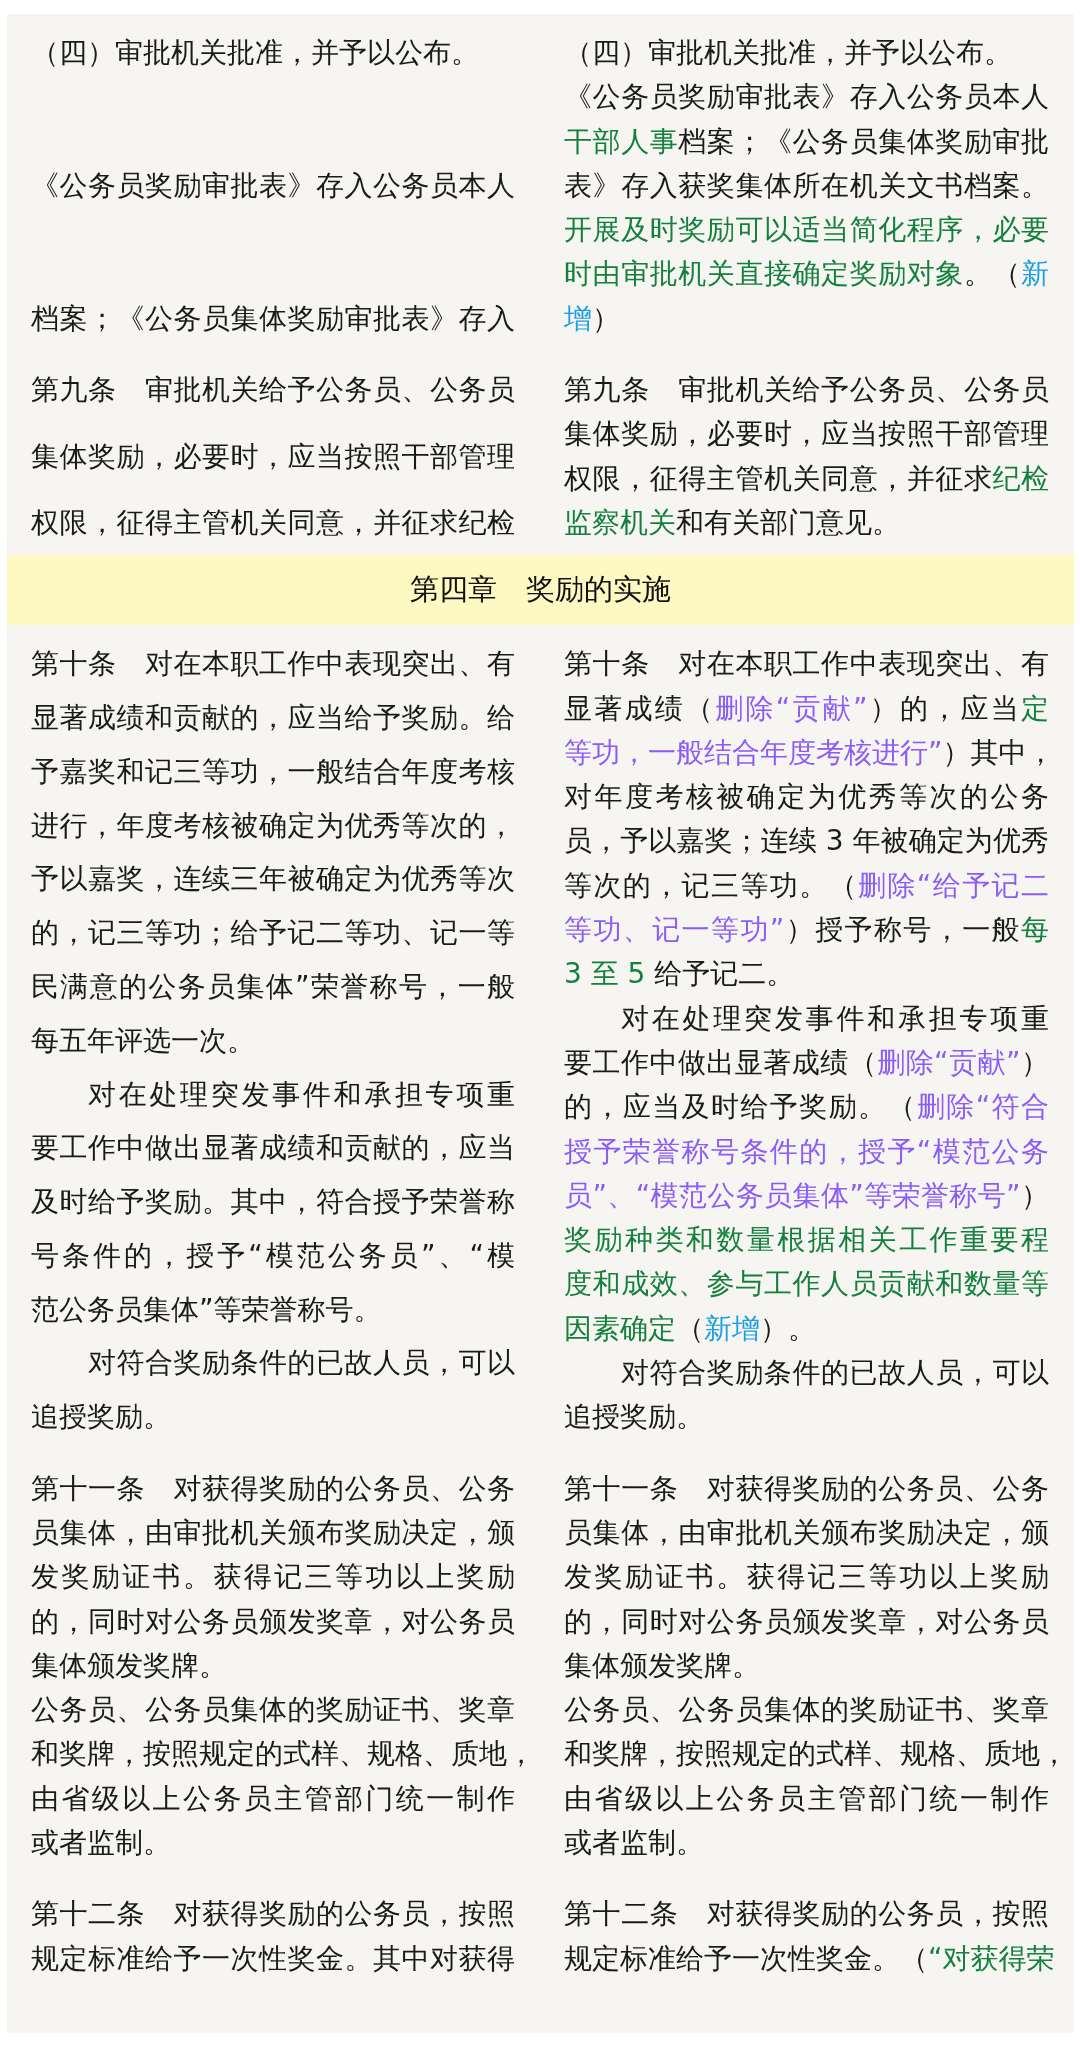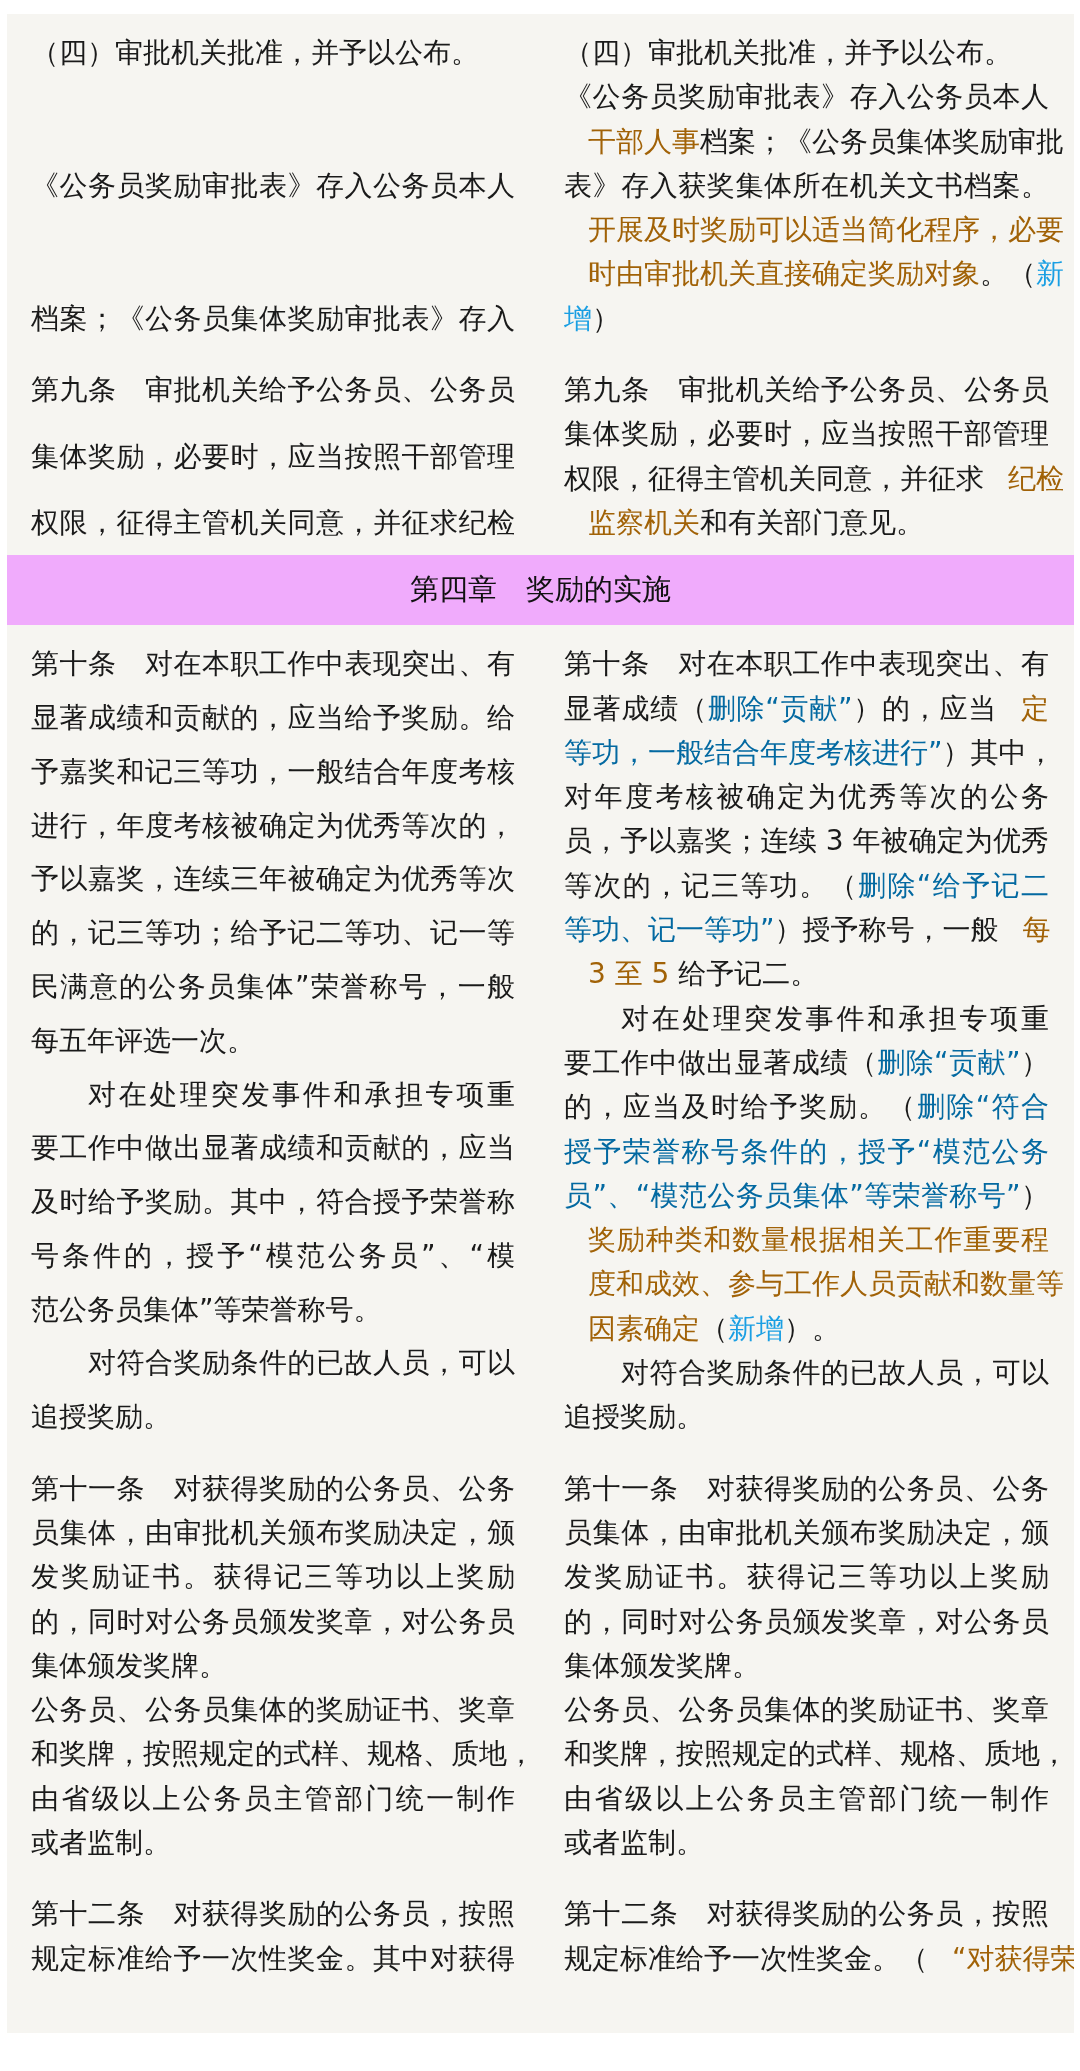--- a/index.html
+++ b/index.html
@@ -18,25 +18,25 @@
     padding: 17px 25px 10px 24px;
     display: flex; flex-direction: column; justify-content: space-between;
   }
   .ln {
     height: 44.3px; line-height: 44.3px;
     font-size: 28px; color: #1a1a1a;
     white-space: nowrap; text-align: left;
   }
   .ln.j { text-align: justify; text-align-last: justify; }
   .ln.ind { padding-left: 57px; }
-  .added { color: #a16207; margin-left: 24px; }
-  .del { color: #0369a1; }
+  .added { color: #15803d; }
+  .del { color: #8b5cf6; }
   .newtag { color: #1a9fe3; }
   .chapter {
-    height: 70px; background: #f0abfc;
+    height: 70px; background: #fef9c3;
     display: flex; align-items: center; justify-content: center;
     font-size: 29px; color: #111111;
   }
 </style>
 </head>
 <body>
 
 <div class="panel">
 
   <div class="row">

